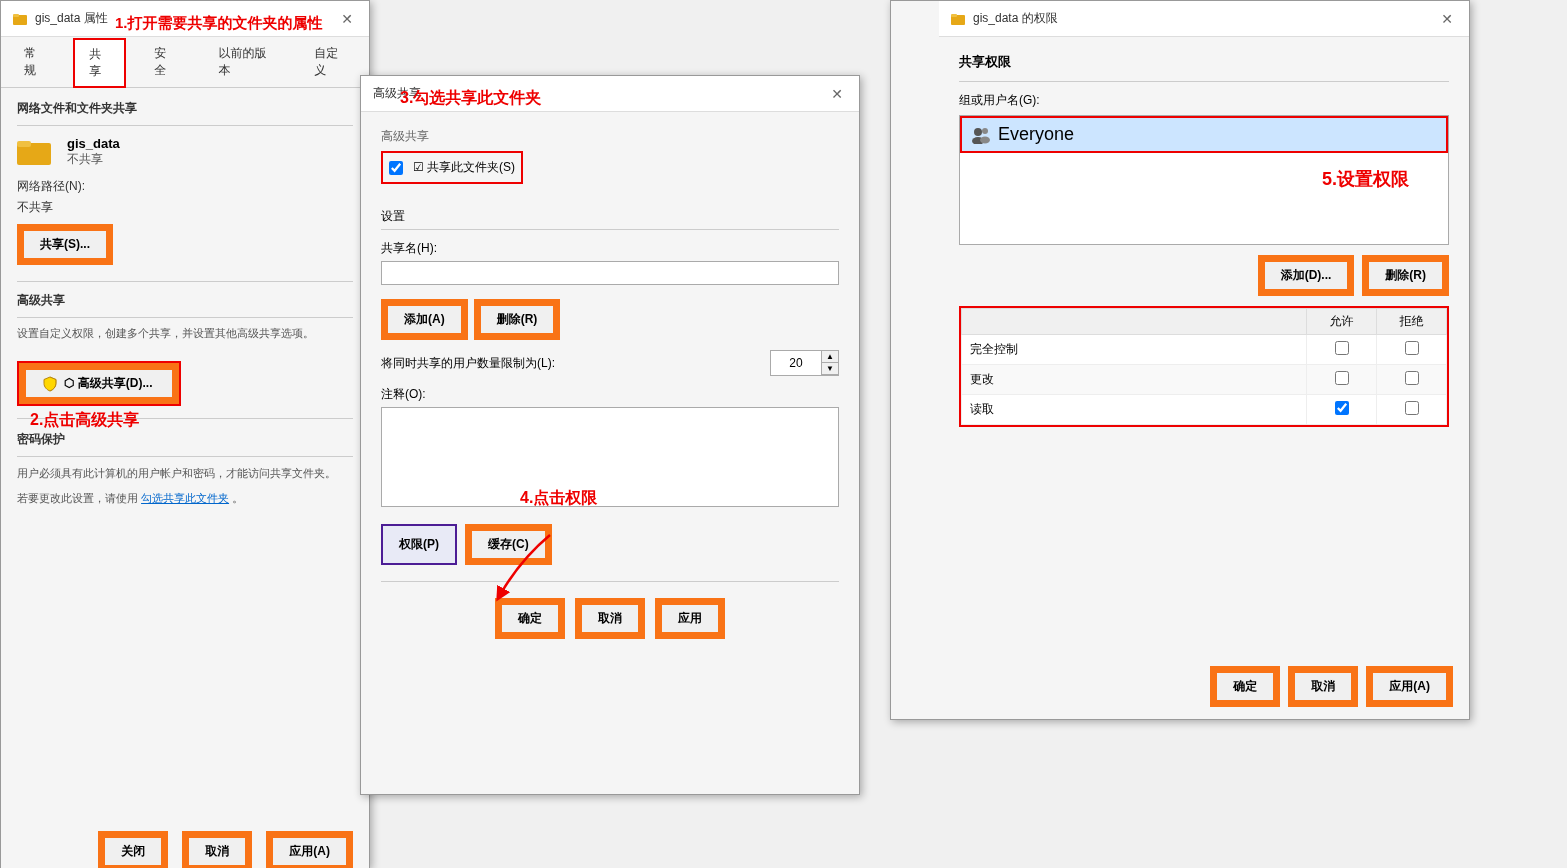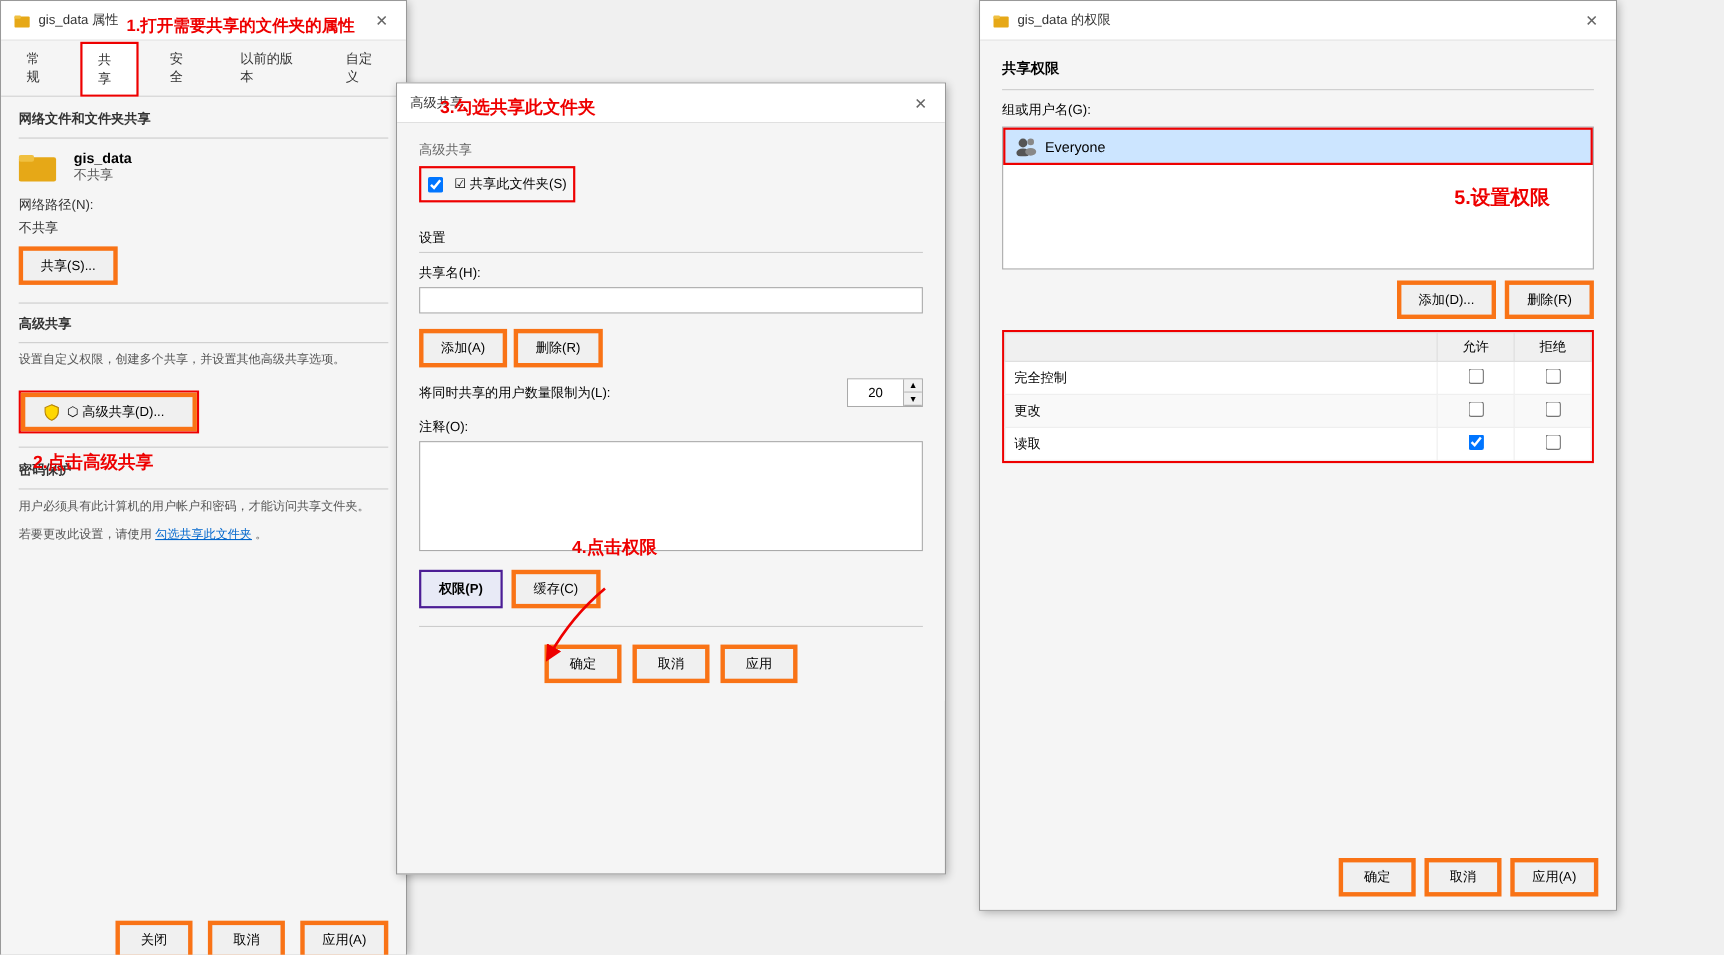--- a/index.html
+++ b/index.html
@@ -84,25 +84,26 @@
     
     .dialog-content {
       padding: 12px 16px;
       background: #f5f5f5;
     }
 
     
     .btn {
       padding: 5px 16px;
       background: #f0f0f0;
-      border: 4px solid #f97316;
+      border: 7px solid #f97316;
       cursor: pointer;
       font-size: 12px;
       min-width: 70px;
       text-align: center;
+      font-weight: bold;
     }
 
     
     .section-title {
       font-size: 12px;
       color: #333;
       margin-bottom: 8px;
       font-weight: bold;
     }
 
@@ -147,21 +148,22 @@
       top: 75px;
       width: 500px;
       height: 720px;
     }
 
     
     #dialog-permissions {
       left: 890px;
       top: 0px;
       width: 580px;
-      height: 828px;
+      height: 720px;
+      padding-left: 48px;
     }
 
     .folder-row {
       display: flex;
       align-items: center;
       gap: 14px;
       margin: 10px 0;
     }
 
     .network-path-label {
@@ -597,21 +599,21 @@
     <div class="group-label">组或用户名(G):</div>
     <div class="user-list">
       <div class="user-item">
 
         <svg width="22" height="18" viewBox="0 0 22 18">
           <circle cx="8" cy="6" r="4" fill="#555"></circle>
           <ellipse cx="8" cy="15" rx="6" ry="4" fill="#555"></ellipse>
           <circle cx="15" cy="5" r="3" fill="#888"></circle>
           <ellipse cx="15" cy="14" rx="5" ry="3.5" fill="#888"></ellipse>
         </svg>
-        <span style="font-size:13px;">Everyone</span>
+        <span style="font-size:18px;">Everyone</span>
       </div>
     </div>
 
     <div style="position:absolute; top:130px; right:60px; color:#e00; font-size:18px; font-weight:bold; pointer-events:none;">
       <span>5.设置权限</span>
     </div>
 
     <div class="add-del-row-perm">
       <button class="btn">添加(D)...</button>
       <button class="btn">删除(R)</button>

